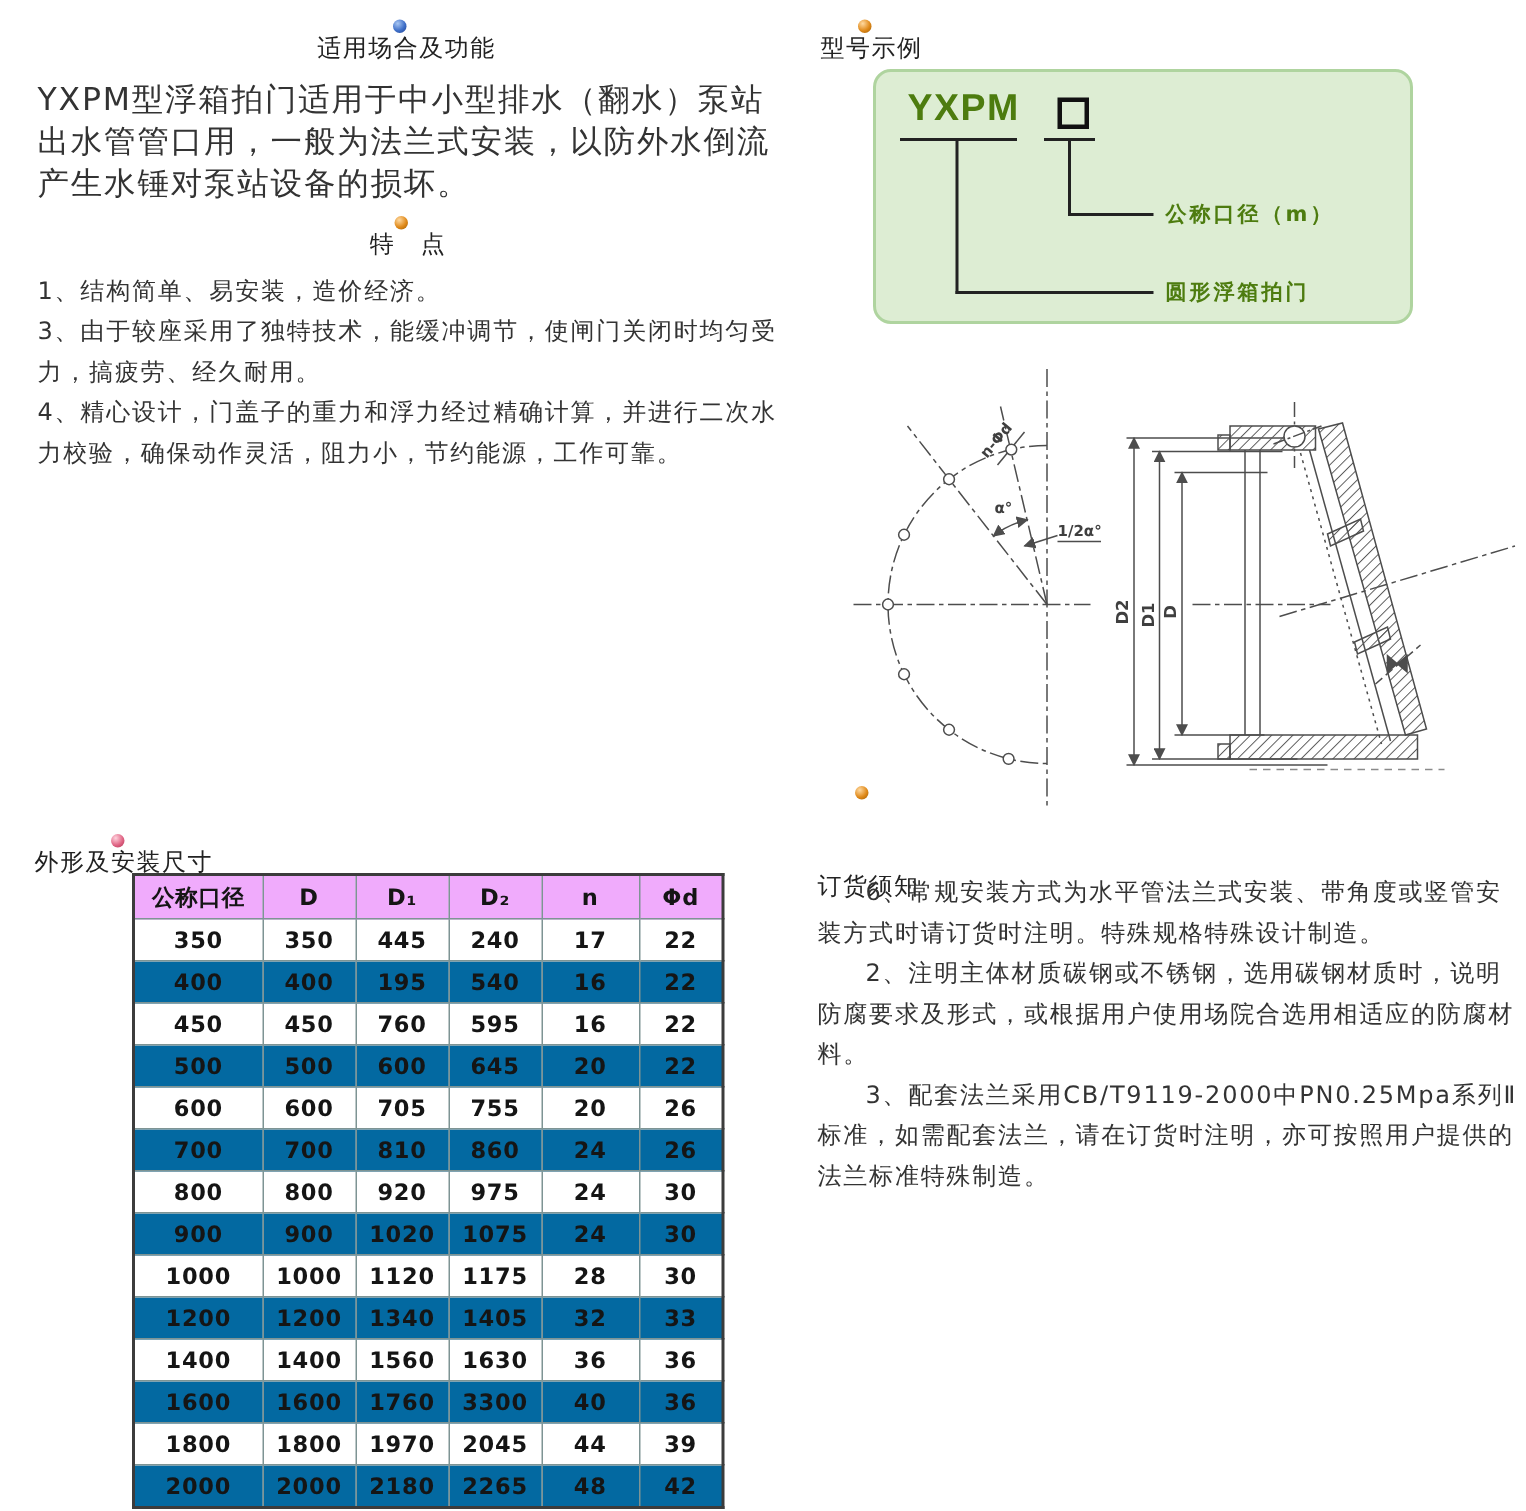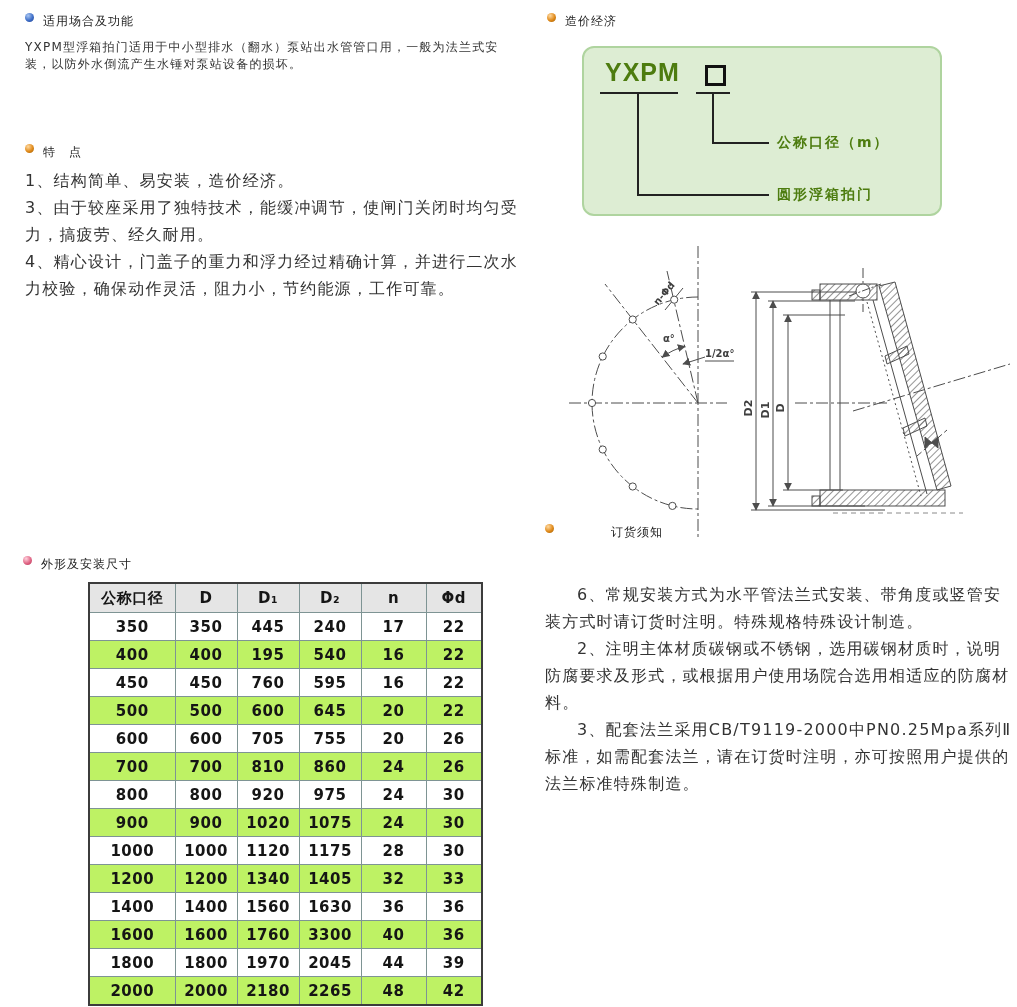--- a/index.html
+++ b/index.html
@@ -1,24 +1,24 @@
 <!DOCTYPE html>
 <html><head>
 <meta charset="utf-8">
 <style>
   html,body{margin:0;padding:0;background:#fff;}
   body{width:1017px;height:1007px;position:relative;overflow:hidden;
        font-family:"DejaVu Sans","Liberation Sans",sans-serif;color:#333;}
   .sec{position:absolute;}
-  .sec-head{display:flex;align-items:flex-start;font-size:12px;color:#222;letter-spacing:1px;}
+  .sec-head{display:flex;align-items:center;font-size:16px;color:#222;letter-spacing:1px;flex-direction:column;}
   .bullet{width:9px;height:9px;border-radius:50%;display:inline-block;margin-right:9px;flex:0 0 9px;}
   .bullet.blue{background:radial-gradient(circle at 35% 30%, #a8c6f2, #3f6fc8 55%, #1d3f8f);}
   .bullet.orange{background:radial-gradient(circle at 35% 30%, #ffd9a0, #e08a1a 55%, #9c5a00);}
   .bullet.pink{background:radial-gradient(circle at 35% 30%, #ffd2dd, #e06585 55%, #b03050);}
-  .body-text{font-size:12px;line-height:17px;letter-spacing:1.2px;color:#333;margin:0;}
+  .body-text{font-size:21px;line-height:28px;letter-spacing:1.2px;color:#333;margin:0;}
   .para-list p{font-size:16px;line-height:27px;letter-spacing:1.2px;color:#333;margin:0;}
   .para-list.indent p{text-indent:2em;line-height:27px;}
 
   
   .usage{left:25px;top:13px;width:492px;}
   .usage .body-text{margin-top:9px;}
 
   
   .features{left:25px;top:144px;width:494px;}
   .features .para-list{margin-top:6px;}
@@ -45,22 +45,22 @@
   
   .drawing{position:absolute;left:555px;top:238px;width:462px;height:304px;}
   .drawing svg{display:block;}
 
   
   .dims-head{left:23px;top:556px;}
   .dims-table{position:absolute;left:88px;top:582px;}
   table{border-collapse:collapse;table-layout:fixed;width:393px;border:2px solid #3c3c3c;}
   th,td{border:1px solid #7e9494;text-align:center;font-size:15px;font-weight:bold;color:#151515;
         height:27px;padding:0;letter-spacing:0.5px;}
-  thead th{background:#e5e5e5;height:28px;}
-  tbody tr.alt td{background:#bef264;}
+  thead th{background:#f0abfc;height:28px;}
+  tbody tr.alt td{background:#0369a1;}
   col.c1{width:86px;} col.c2{width:62px;} col.c3{width:62px;} col.c4{width:62px;} col.c5{width:65px;} col.c6{width:56px;}
 
   
   .order-head{left:545px;top:524px;gap:48px;}
   .ordering-body{left:545px;top:581px;width:470px;}
 </style>
 </head>
 <body>
 
 <section class="sec usage">
@@ -78,21 +78,21 @@
   </div>
   <div class="para-list">
       <p>1、结构简单、易安装，造价经济。</p>
       <p>3、由于较座采用了独特技术，能缓冲调节，使闸门关闭时均匀受力，搞疲劳、经久耐用。</p>
       <p>4、精心设计，门盖子的重力和浮力经过精确计算，并进行二次水力校验，确保动作灵活，阻力小，节约能源，工作可靠。</p>
     </div>
 </section>
 
 <section class="sec sec-head model-head">
   <span class="bullet orange"></span>
-  <span>造价经济</span>
+  <span>型号示例</span>
 </section>
 <div class="model-box">
   <span class="model-code">YXPM</span>
   <span class="model-sq"></span>
   <span class="uline u1"></span>
   <span class="uline u2"></span>
   <span class="cline v1"></span>
   <span class="cline h1"></span>
   <span class="cline v2"></span>
   <span class="cline h2"></span>

